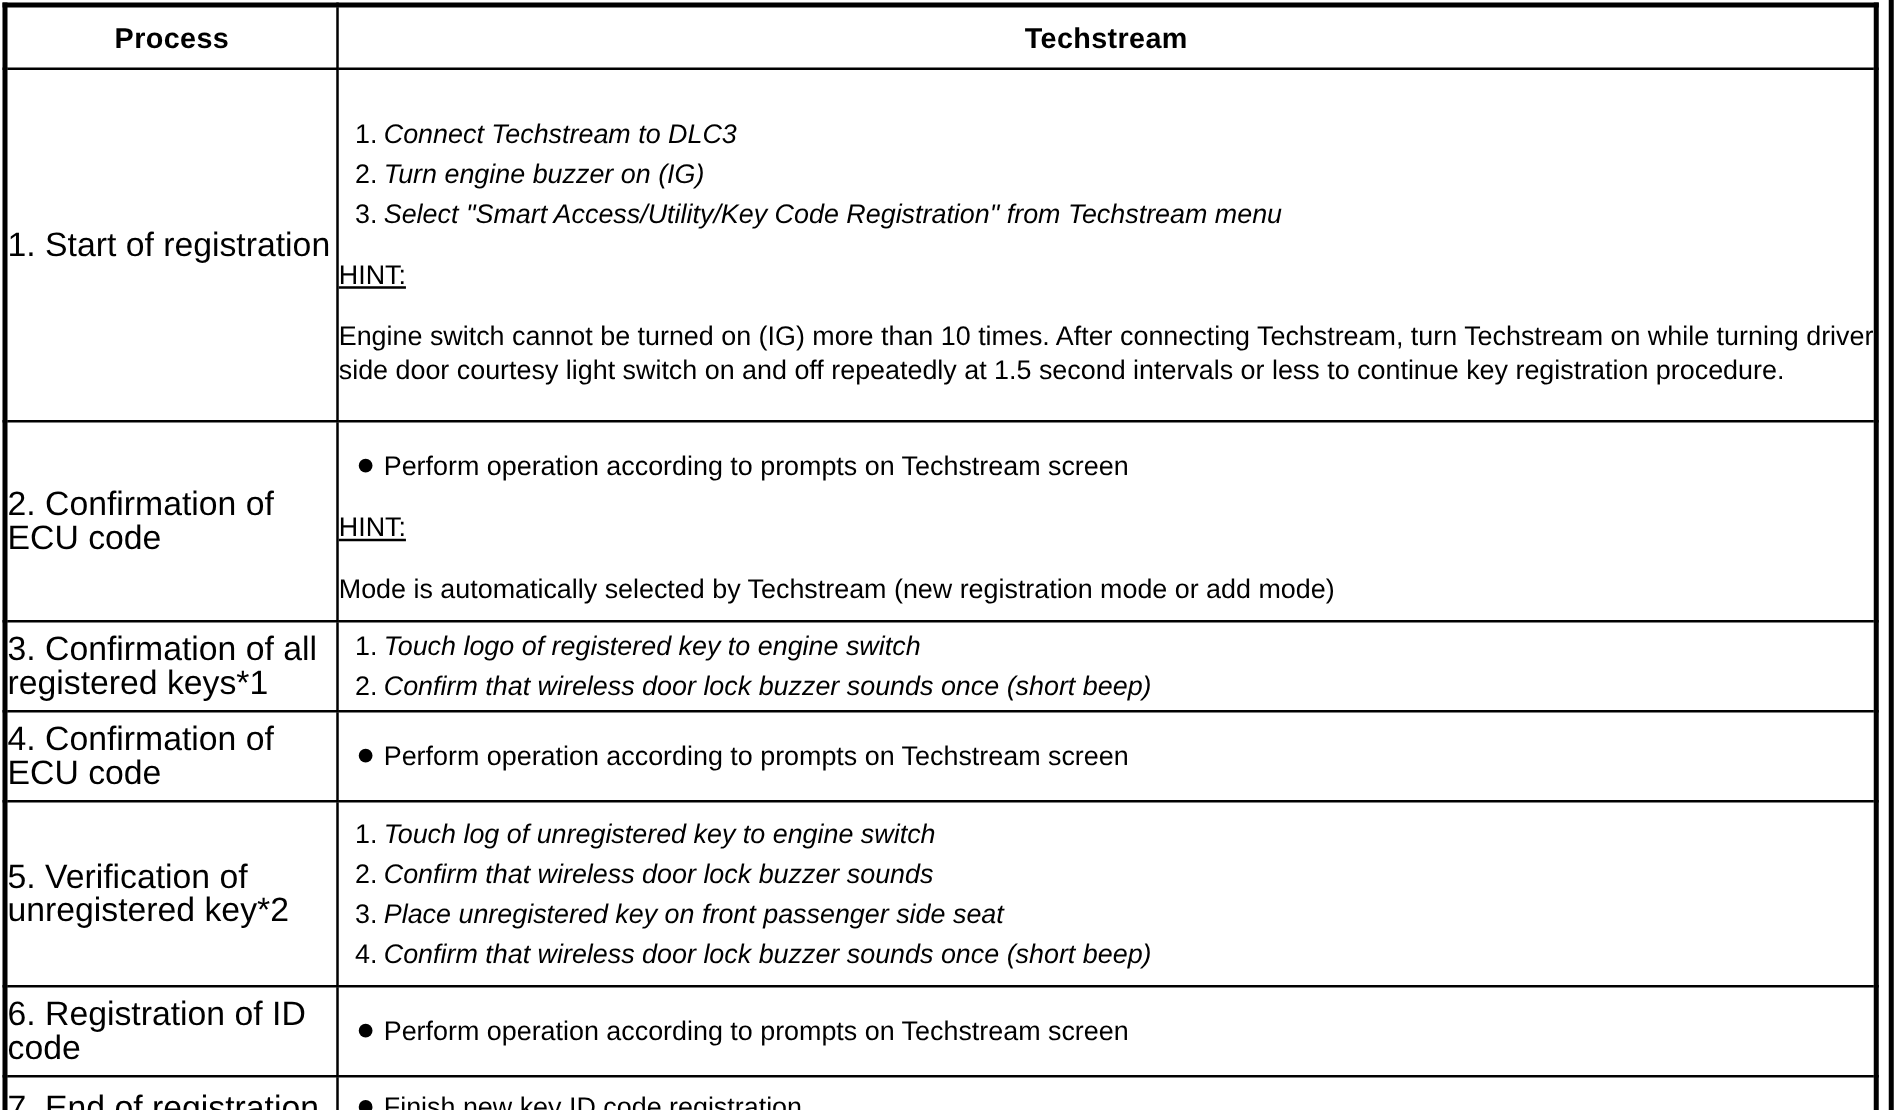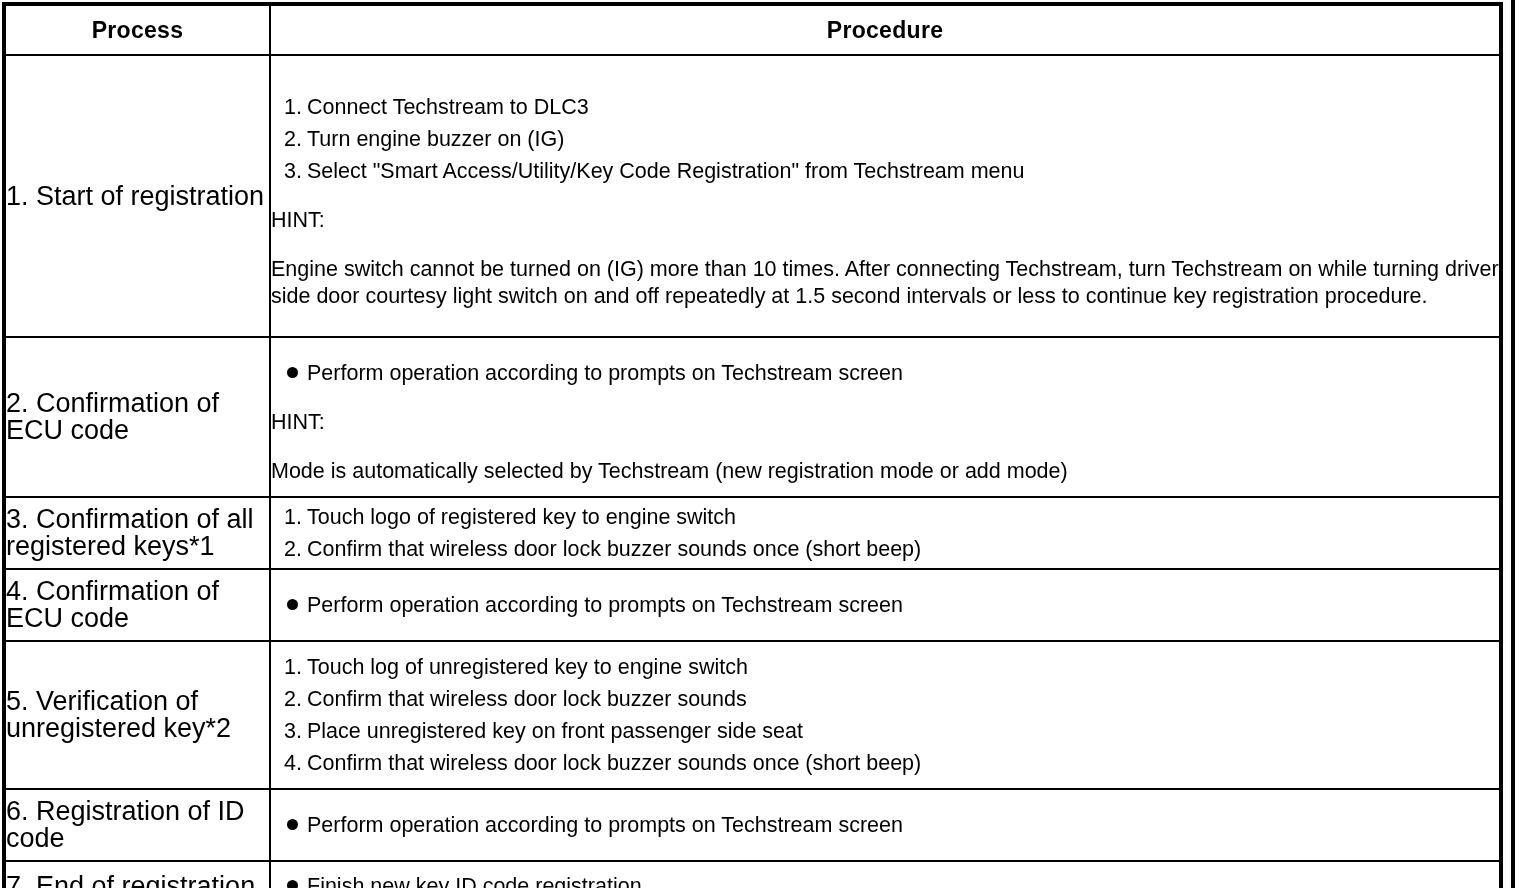--- a/index.html
+++ b/index.html
@@ -100,21 +100,21 @@
     margin: 0 0 5px 0;
   }
   ol.num-list > li:last-child { margin-bottom: 0; }
   ol.num-list > li .num {
     flex: 0 0 auto;
     width: 36px;
     text-align: left;
     padding-left: 13px;
     box-sizing: border-box;
   }
-  ol.num-list > li .num-text { flex: 1 1 auto; }
+  ol.num-list > li .num-text { flex: 1 1 auto; font-style: italic; }
 
   ul.bullet-list {
     list-style: none;
     margin: 0;
     padding: 0;
   }
   ul.bullet-list > li {
     display: flex;
     align-items: flex-end;
     margin: 0;
@@ -132,20 +132,21 @@
     width: 11px;
     height: 11px;
     border-radius: 50%;
     background: #000000;
     vertical-align: 2px;
   }
   ul.bullet-list > li .bullet-text { flex: 1 1 auto; }
 
   .hint-label {
     margin: 22px 0 0 0;
+    text-decoration: underline;
   }
   .hint-body {
     margin: 22px 0 0 0;
   }
 
   
   tr.row-1 td { height: 268px; vertical-align: top; }
   tr.row-1 td.process-cell { vertical-align: middle; }
 
   tr.row-2 td { height: 148px; vertical-align: top; }
@@ -169,21 +170,21 @@
 
   <table class="proc-table">
     <colgroup>
       <col class="col-process">
       <col class="col-procedure">
     </colgroup>
 
     <thead>
       <tr>
         <th class="head-cell">Process</th>
-        <th class="head-cell">Procedure</th>
+        <th class="head-cell">Techstream</th>
       </tr>
     </thead>
 
     <tbody>
 
       <tr class="row-1">
         <td class="process-cell">
           <span class="process-label">1. Start of registration</span>
         </td>
         <td class="procedure-cell">

